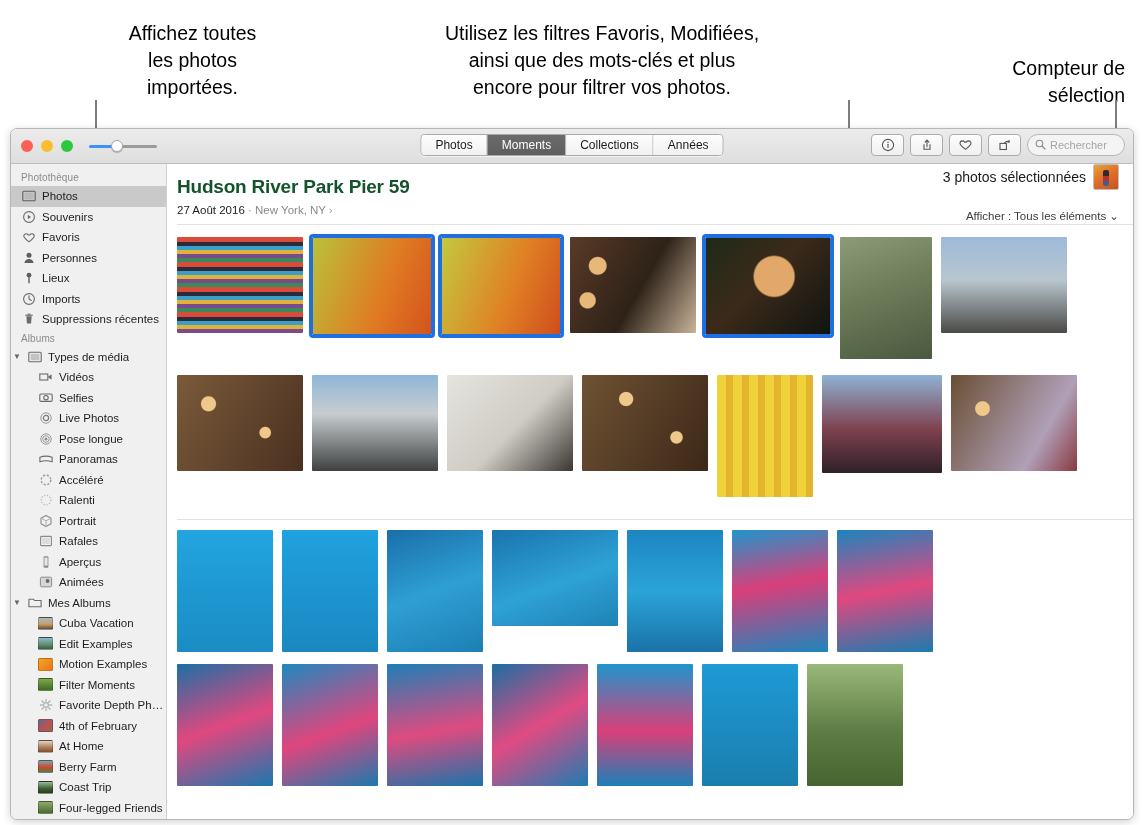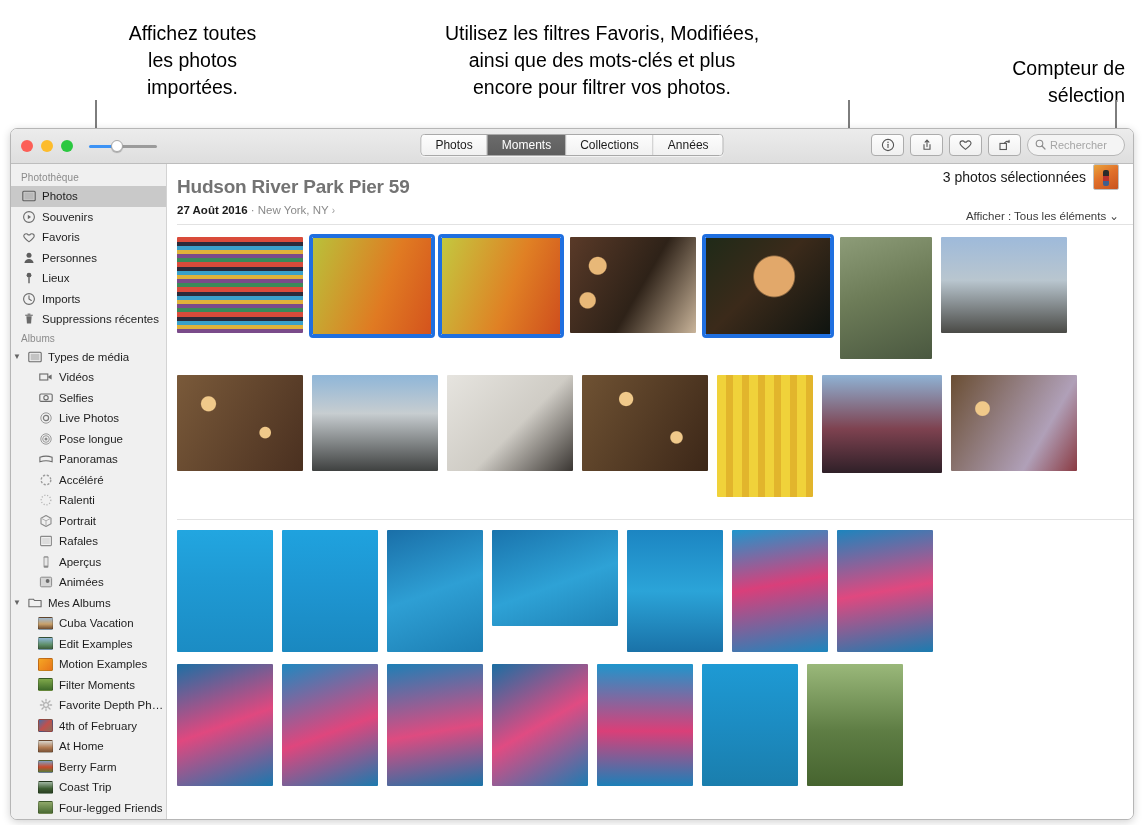--- a/index.html
+++ b/index.html
@@ -129,23 +129,23 @@
   .tri { width: 9px; flex: 0 0 9px; font-size: 8px; color: #656565; margin-left: -8px; margin-right: -1px; }
   .thumb-ico {
     width: 15px; height: 13px; border-radius: 1.5px; flex: 0 0 15px;
     border: 1px solid rgba(0,0,0,.18);
   }
 
   
   .content { flex: 1; position: relative; background: #fff; overflow: hidden; padding-left: 10px; }
 
   .moment-head { padding: 12px 14px 0 0; }
-  .moment-title { font-size: 19px; font-weight: bold; color: #737373; letter-spacing: -.2px; }
+  .moment-title { font-size: 19px; font-weight: bold; color: #14532d; letter-spacing: -.2px; }
   .moment-sub { margin-top: 6px; font-size: 11.5px; color: #8a8a8a; }
-  .moment-sub .b { color: #1b1b1b; font-weight: bold; }
+  .moment-sub .b { color: #1b1b1b; font-weight: normal; }
   .moment-sub .chev { color: #9c9c9c; font-size: 10px; }
   .divider { height: 1px; background: #e2e2e2; margin: 8px 0 0 0; }
 
   .sel-counter {
     position: absolute; right: 14px; top: 0;
     display: flex; align-items: center; gap: 7px;
     font-size: 14px; color: #1a1a1a;
   }
   .sel-thumb {
     width: 26px; height: 26px; border-radius: 2px;

